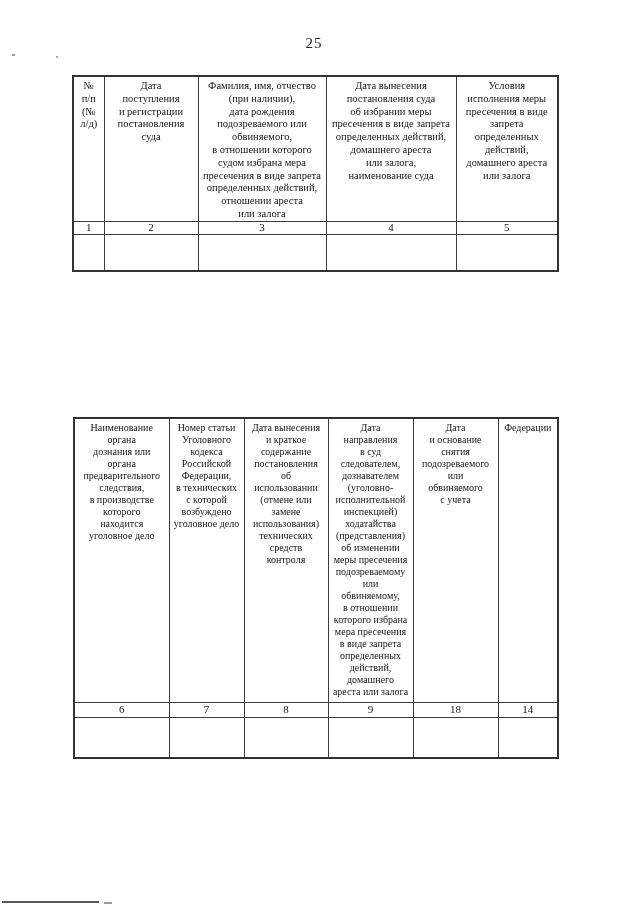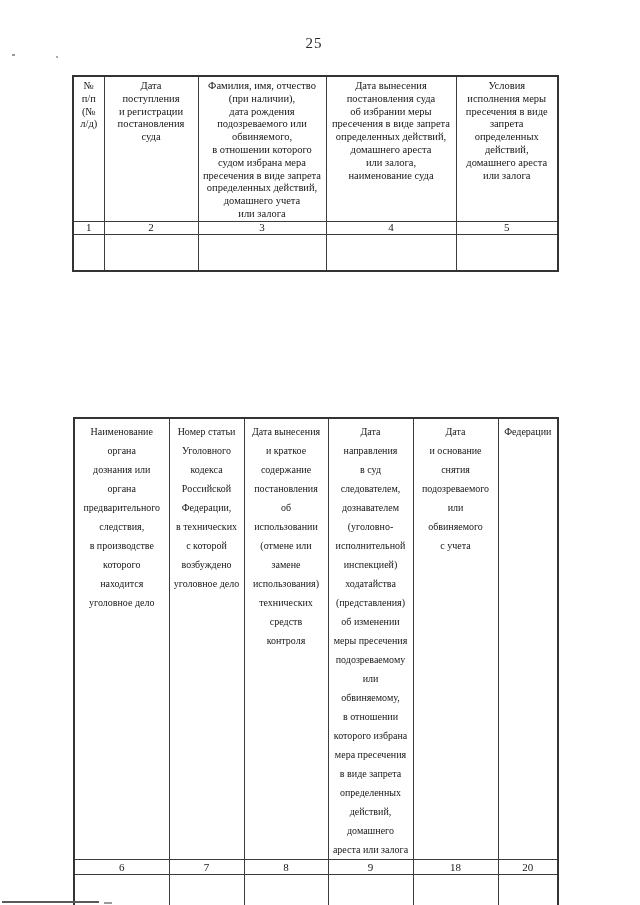--- a/index.html
+++ b/index.html
@@ -51,21 +51,21 @@
   }
   tr.hdr td {
     vertical-align: top;
     text-align: center;
     white-space: pre-line;
     padding-top: 3px;
   }
   .t1 tr.hdr { height: 143px; }
   .t1 tr.hdr td { font-size: 10.5px; line-height: 12.8px; }
   .t2 tr.hdr { height: 284px; }
-  .t2 tr.hdr td { font-size: 10px; line-height: 19px; }
+  .t2 tr.hdr td { font-size: 10px; line-height: 12px; }
   tr.num td {
     text-align: center;
     vertical-align: middle;
     font-size: 11px;
     line-height: 11px;
     padding: 0;
   }
   .t1 tr.num { height: 13px; }
   .t2 tr.num { height: 15px; }
   .t1 tr.blank { height: 37px; }
@@ -124,21 +124,21 @@
 суда</td>
       <td>Фамилия, имя, отчество
 (при наличии),
 дата рождения
 подозреваемого или
 обвиняемого,
 в отношении которого
 судом избрана мера
 пресечения в виде запрета
 определенных действий,
-домашнего учета
+отношении ареста
 или залога</td>
       <td>Дата вынесения
 постановления суда
 об избрании меры
 пресечения в виде запрета
 определенных действий,
 домашнего ареста
 или залога,
 наименование суда</td>
       <td>Условия
@@ -240,21 +240,21 @@
 обвиняемого
 с учета</td>
       <td>Федерации</td>
     </tr>
     <tr class="num">
       <td>6</td>
       <td>7</td>
       <td>8</td>
       <td>9</td>
       <td>18</td>
-      <td>20</td>
+      <td>14</td>
     </tr>
     <tr class="blank">
       <td></td>
       <td></td>
       <td></td>
       <td></td>
       <td></td>
       <td></td>
     </tr>
   </tbody>

